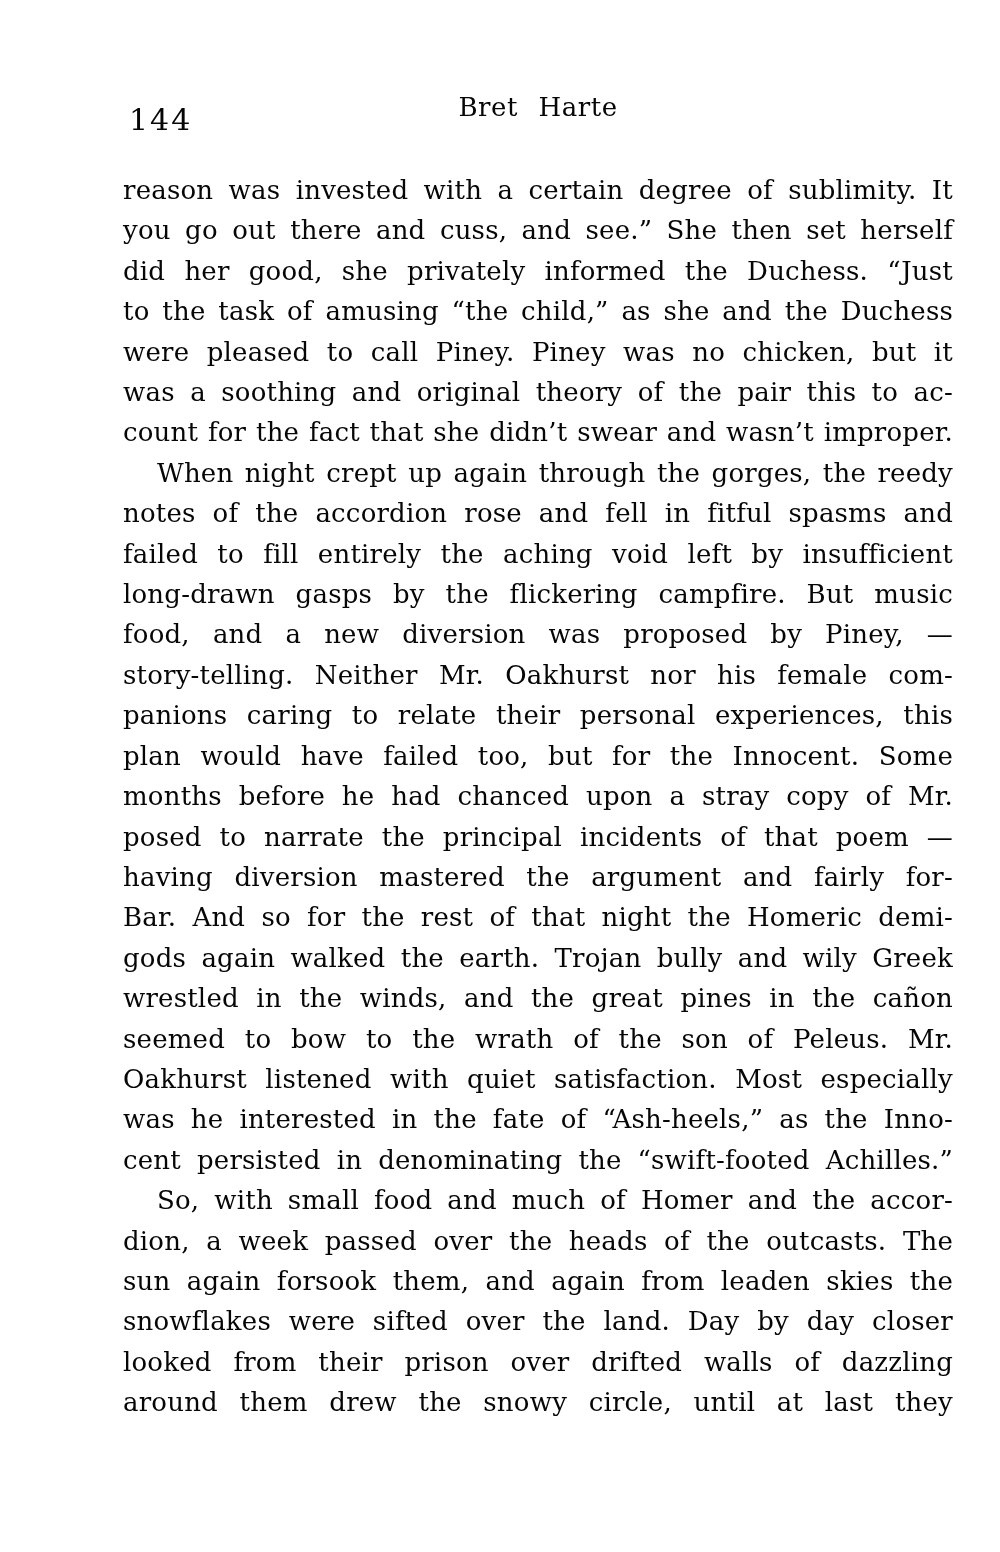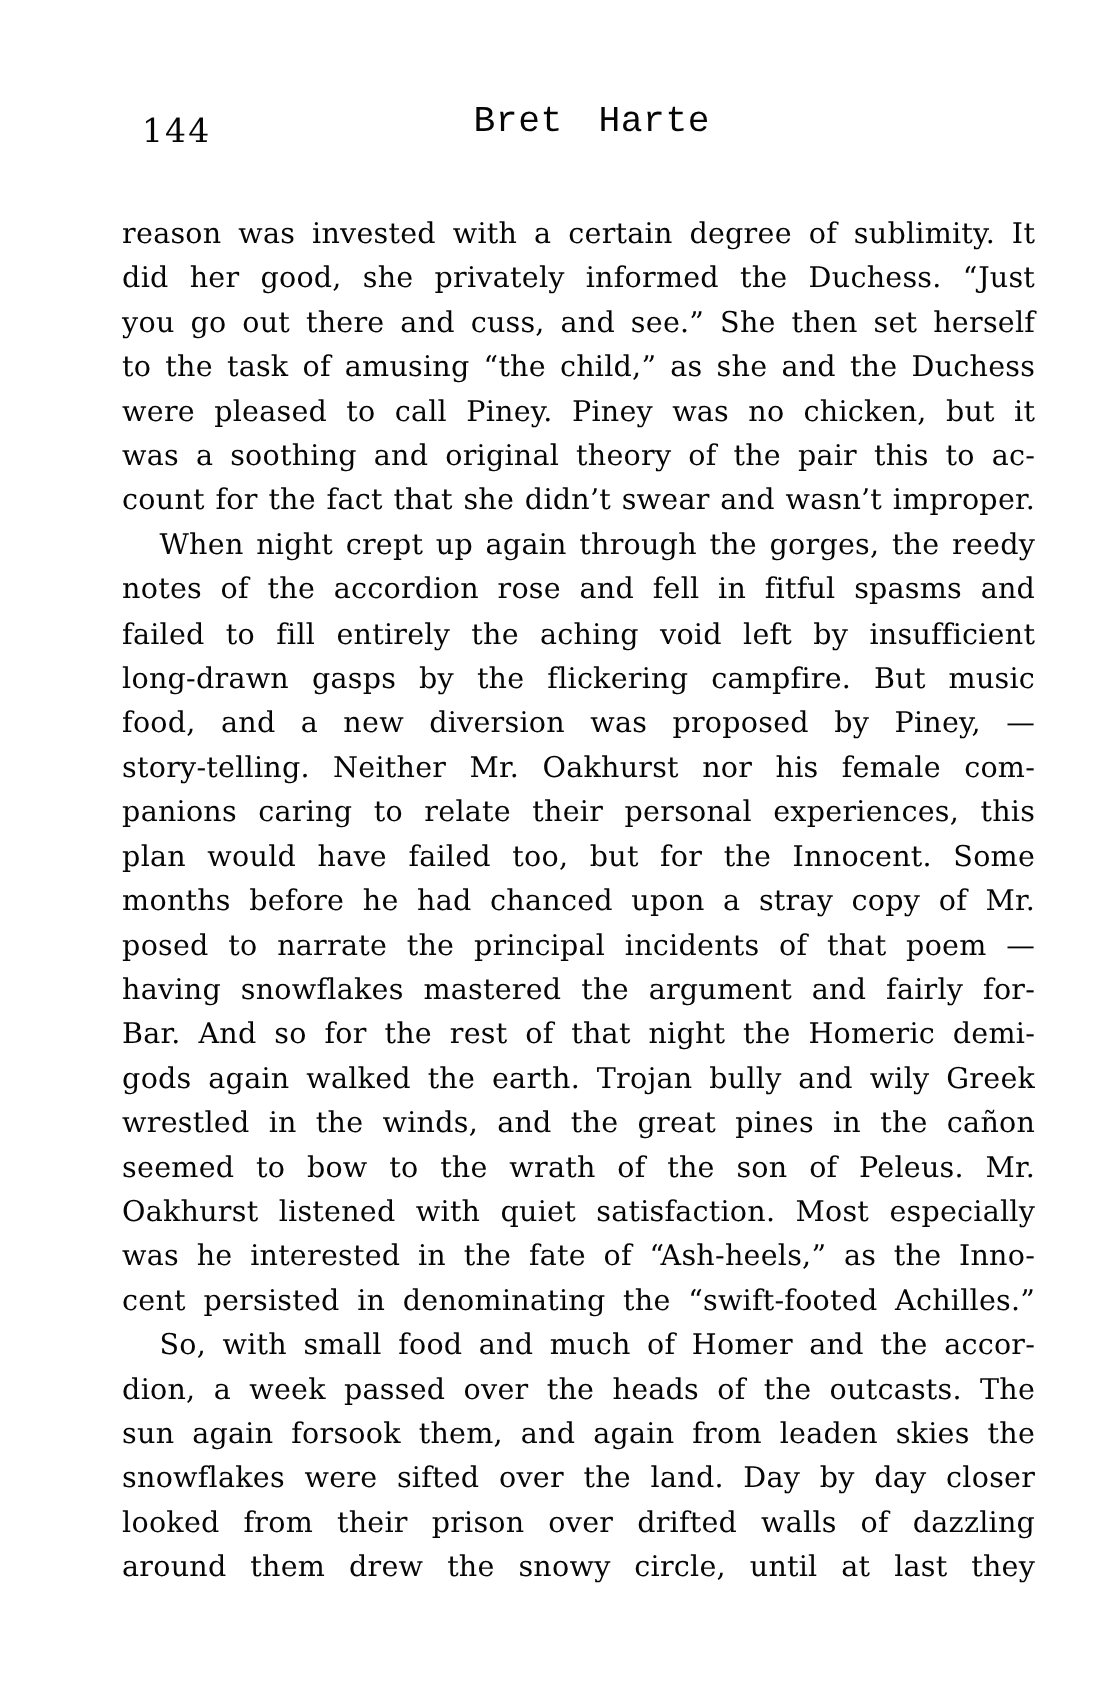--- a/index.html
+++ b/index.html
@@ -26,31 +26,29 @@
   .page-num {
     position: absolute;
     left: 6px;
     top: 10px;
     font-size: 30px;
     letter-spacing: 2px;
   }
   .running-head {
     display: block;
     text-align: center;
-    font-size: 33px;
+    font-size: 26px;
     word-spacing: 12px;
     letter-spacing: 0.5px;
-    font-family: Liberation Mono, monospace;
   }
   .body-text {
     position: absolute;
     top: 170px;
-    left: 111px;
+    left: 123px;
     width: 830px;
-    margin-top: 23px;
   }
   .line {
     font-size: 26px;
     line-height: 40.4px;
     text-align: justify;
     text-align-last: justify;
     white-space: normal;
     letter-spacing: 0.2px;
   }
   .indent {
@@ -62,38 +60,38 @@
 
 <div class="page">
 
   <div class="page-header">
     <span class="page-num">144</span>
     <span class="running-head">Bret Harte</span>
   </div>
 
   <div class="body-text">
     <div class="line">reason was invested with a certain degree of sublimity.  It</div>
+    <div class="line">you go out there and cuss, and see.”  She then set herself</div>
     <div class="line">did her good, she privately informed the Duchess.  “Just</div>
-    <div class="line">you go out there and cuss, and see.”  She then set herself</div>
     <div class="line">to the task of amusing “the child,” as she and the Duchess</div>
     <div class="line">were pleased to call Piney.  Piney was no chicken, but it</div>
     <div class="line">was a soothing and original theory of the pair this to ac-</div>
     <div class="line">count for the fact that she didn’t swear and wasn’t improper.</div>
 
     <div class="line indent">When night crept up again through the gorges, the reedy</div>
     <div class="line">notes of the accordion rose and fell in fitful spasms and</div>
     <div class="line">failed to fill entirely the aching void left by insufficient</div>
     <div class="line">long-drawn gasps by the flickering campfire.  But music</div>
     <div class="line">food, and a new diversion was proposed by Piney, —</div>
     <div class="line">story-telling.  Neither Mr. Oakhurst nor his female com-</div>
     <div class="line">panions caring to relate their personal experiences, this</div>
     <div class="line">plan would have failed too, but for the Innocent.  Some</div>
     <div class="line">months before he had chanced upon a stray copy of Mr.</div>
     <div class="line">posed to narrate the principal incidents of that poem —</div>
-    <div class="line">having snowflakes mastered the argument and fairly for-</div>
+    <div class="line">having diversion mastered the argument and fairly for-</div>
     <div class="line">Bar.  And so for the rest of that night the Homeric demi-</div>
     <div class="line">gods again walked the earth.  Trojan bully and wily Greek</div>
     <div class="line">wrestled in the winds, and the great pines in the cañon</div>
     <div class="line">seemed to bow to the wrath of the son of Peleus.  Mr.</div>
     <div class="line">Oakhurst listened with quiet satisfaction.  Most especially</div>
     <div class="line">was he interested in the fate of “Ash-heels,” as the Inno-</div>
     <div class="line">cent persisted in denominating the “swift-footed Achilles.”</div>
 
     <div class="line indent">So, with small food and much of Homer and the accor-</div>
     <div class="line">dion, a week passed over the heads of the outcasts.  The</div>

